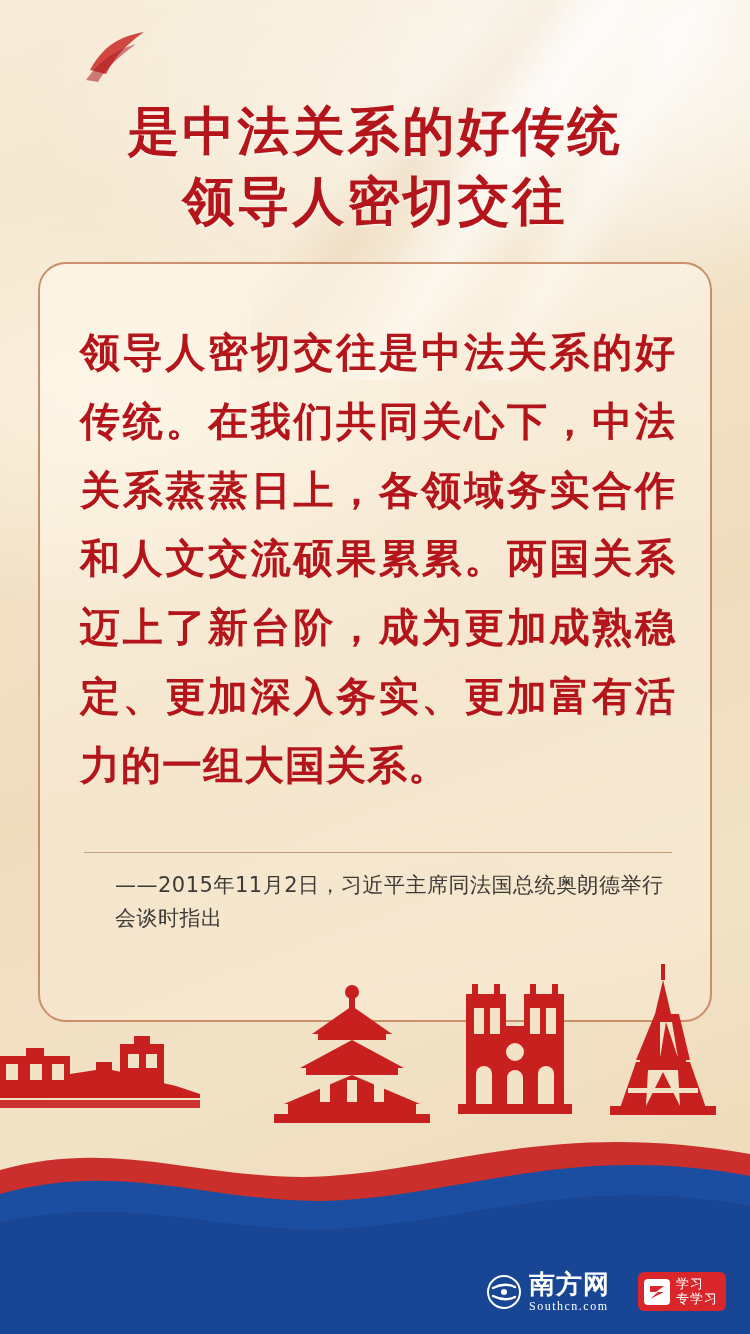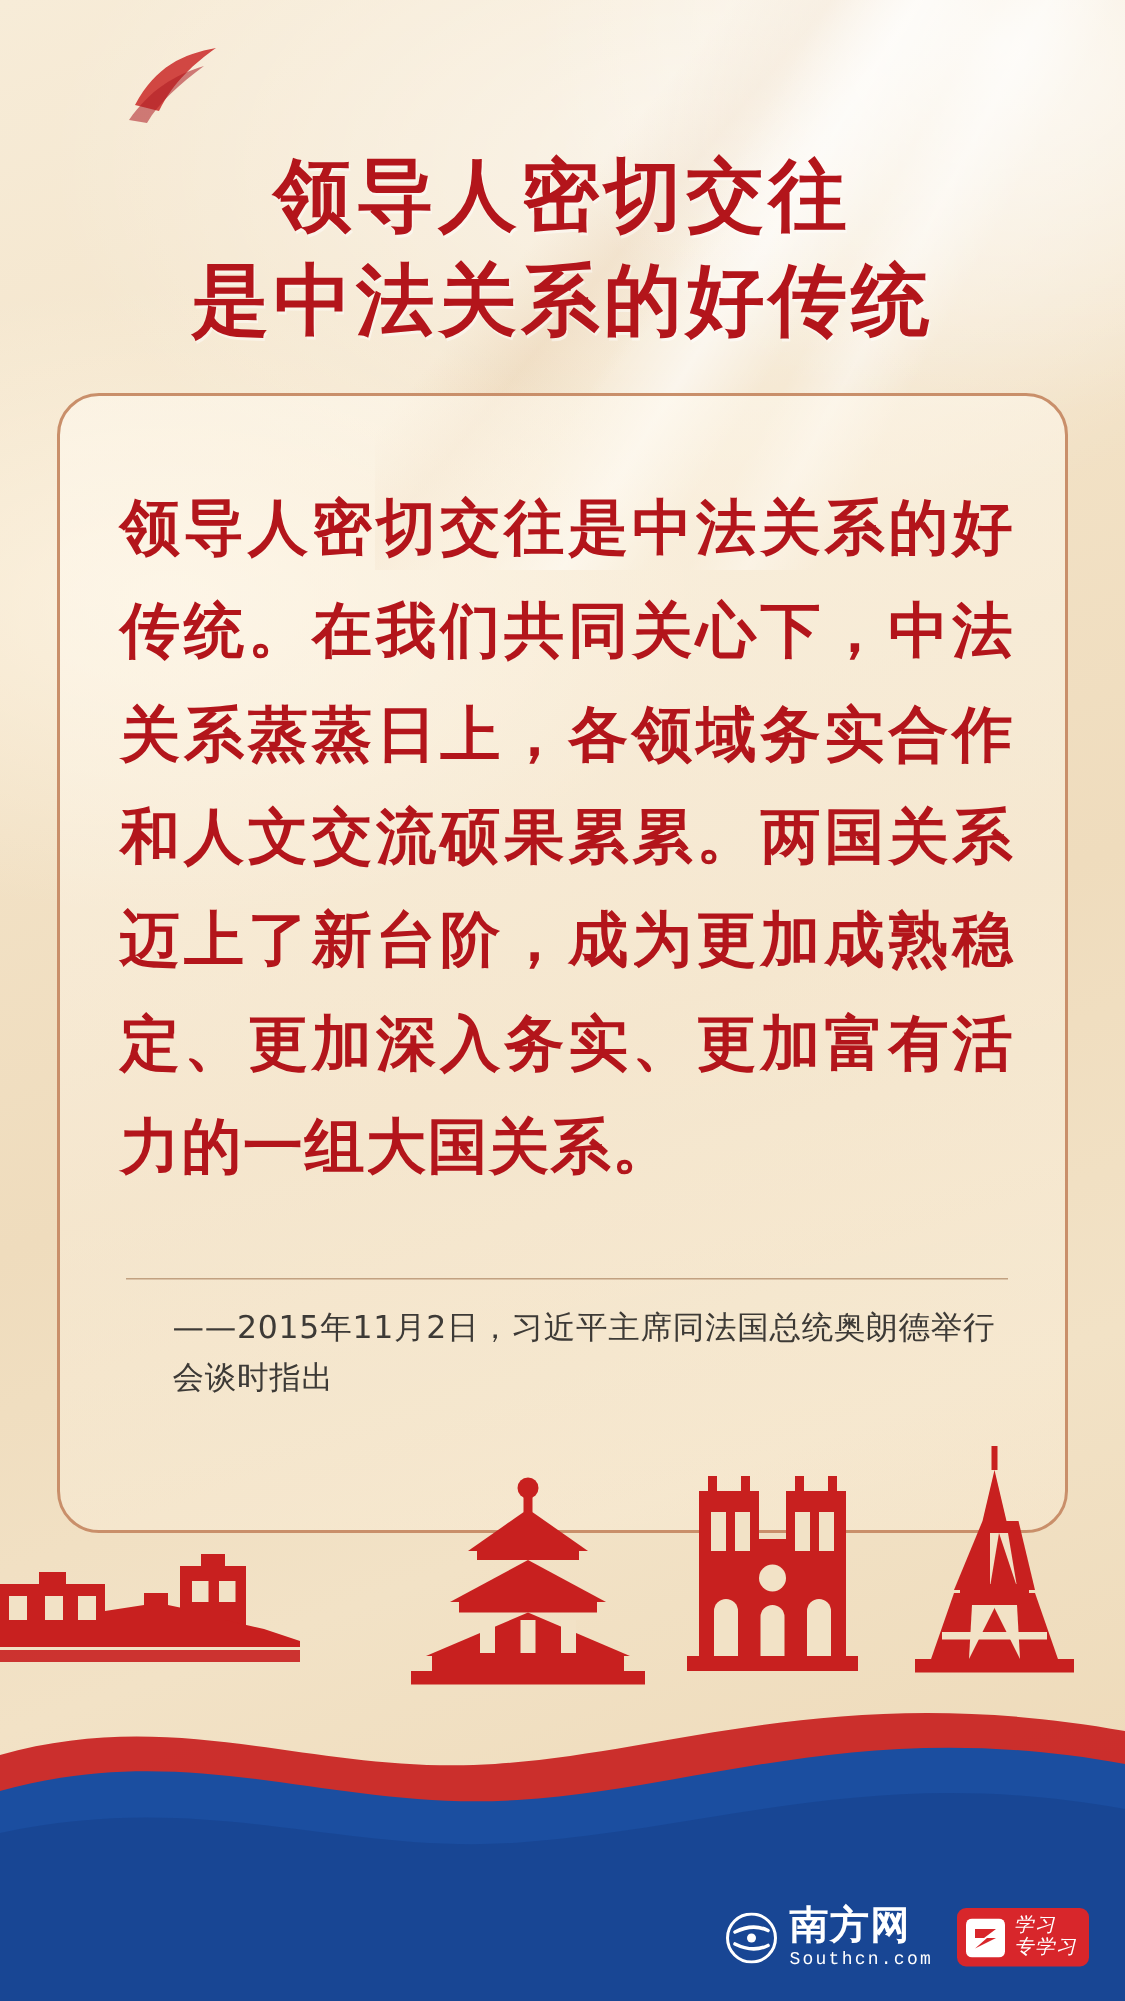--- a/index.html
+++ b/index.html
@@ -154,21 +154,21 @@
     height: 220px;
   }
 
   
   .footer-logos {
     position: absolute;
     right: 24px;
     bottom: 22px;
     display: flex;
     align-items: center;
-    gap: 16px;
+    gap: 28px;
     z-index: 5;
   }
   .nanfang {
     display: flex;
     align-items: center;
     gap: 8px;
   }
   .nf-mark {
     width: 34px; height: 34px;
   }
@@ -176,21 +176,21 @@
     line-height: 1;
   }
   .nf-cn {
     font-family: "DejaVu Serif", "Liberation Serif", serif;
     font-weight: bold;
     font-size: 26px;
     color: #ffffff;
     letter-spacing: 1px;
   }
   .nf-en {
-    font-family: Liberation Mono, monospace;
+    font-family: Liberation Serif, serif;
     font-size: 12px;
     color: #ffffff;
     letter-spacing: 1.5px;
     margin-top: 3px;
   }
   .xuexi {
     display: flex;
     align-items: center;
     gap: 6px;
     background: #d8262b;
@@ -199,41 +199,40 @@
   }
   .xx-mark {
     width: 26px; height: 26px;
   }
   .xx-text {
     font-family: "DejaVu Sans", "Liberation Sans", sans-serif;
     font-size: 13px;
     color: #ffffff;
     line-height: 1.15;
     letter-spacing: 1px;
-    font-style: italic;
   }
 </style>
 </head>
 <body>
 
 <div class="poster">
 
   <div class="streaks"></div>
   <div class="corner-glow"></div>
 
   <div class="brand">
     <svg class="brand-brush" viewBox="0 0 62 54" aria-hidden="true">
       <path d="M4 40 C18 14, 36 6, 58 2 C44 12, 30 24, 20 44 Z" fill="#c8201f" opacity="0.85"></path>
       <path d="M0 50 C14 30, 30 20, 50 14 C34 26, 20 38, 12 52 Z" fill="#a8101a" opacity="0.55"></path>
     </svg>
   </div>
 
   <div class="title">
+    <span class="line">是中法关系的好传统</span>
     <span class="line">领导人密切交往</span>
-    <span class="line">是中法关系的好传统</span>
   </div>
 
   <div class="card">
     <div class="card-inner">
       <div class="quote">领导人密切交往是中法关系的好传统。在我们共同关心下，中法关系蒸蒸日上，各领域务实合作和人文交流硕果累累。两国关系迈上了新台阶，成为更加成熟稳定、更加深入务实、更加富有活力的一组大国关系。</div>
       <div class="rule"></div>
       <div class="source">——2015年11月2日，习近平主席同法国总统奥朗德举行会谈时指出</div>
     </div>
   </div>
 

